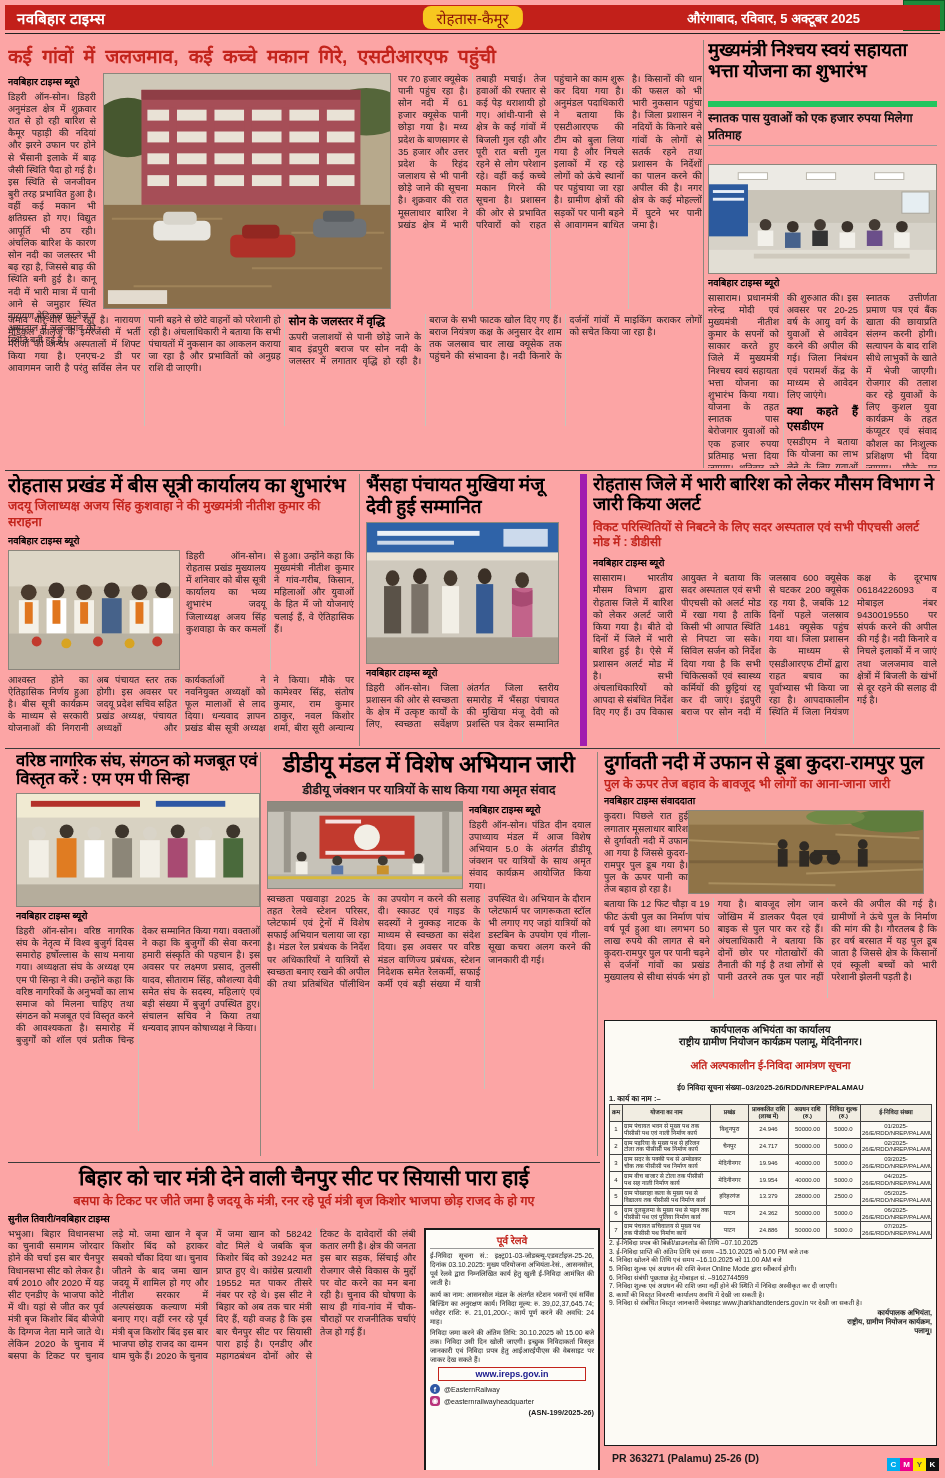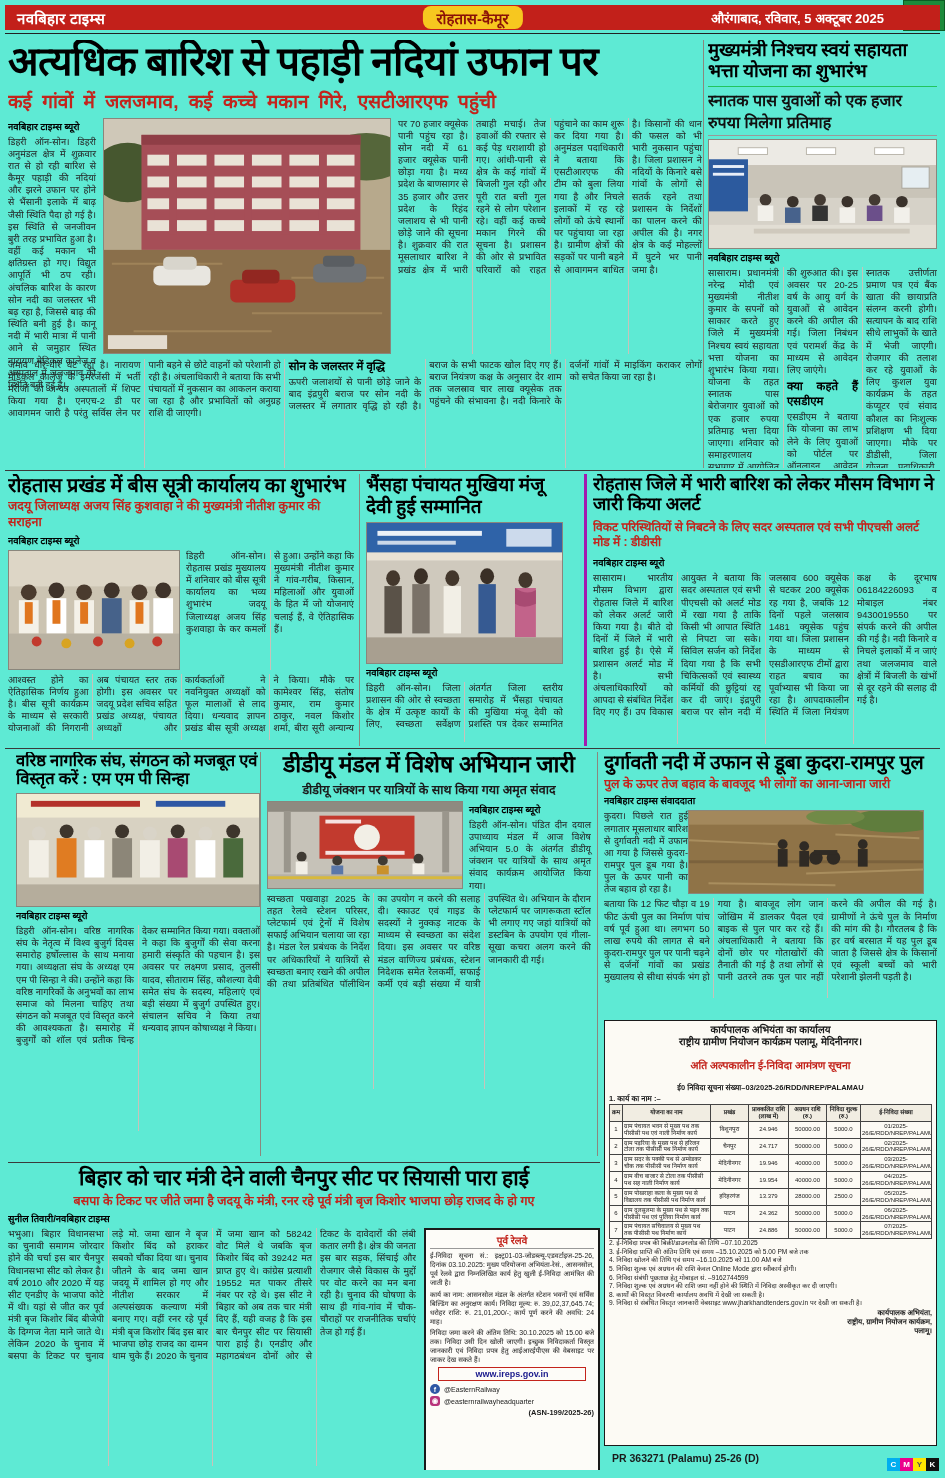--- a/index.html
+++ b/index.html
@@ -1,24 +1,24 @@
 <!DOCTYPE html>
 <html><head>
 <meta charset="utf-8">
 <style>
   *{margin:0;padding:0;box-sizing:border-box}
   body{background:#d9d9d9;font-family:"Liberation Sans",sans-serif}
-  .page{position:relative;width:945px;height:1478px;margin:0 auto;background:#5eead4;overflow:hidden;color:#1a1a1a}
+  .page{position:relative;width:945px;height:1478px;margin:0 auto;background:#fca5a5;overflow:hidden;color:#1a1a1a}
   .abs{position:absolute}
 
   
   .masthead{position:absolute;top:5px;left:5px;right:5px;height:25px;background:#c2201a;display:flex;align-items:center;color:#fff;z-index:5}
   .mast-left{font-size:15px;font-weight:bold;padding:0 12px;letter-spacing:.3px}
-  .mast-badge{position:absolute;left:50%;transform:translateX(-50%);top:1px;bottom:1px;background:#f7c71f;color:#8a1108;font-weight:bold;font-size:15px;padding:0 14px;border-radius:8px;display:flex;align-items:center}
-  .mast-right{margin-left:auto;font-size:13px;font-weight:bold;padding-right:56px}
+  .mast-badge{position:absolute;left:50%;transform:translateX(-50%);top:1px;bottom:1px;background:#f7c71f;color:#8a1108;font-weight:normal;font-size:15px;padding:0 14px;border-radius:8px;display:flex;align-items:center}
+  .mast-right{margin-left:auto;font-size:13px;font-weight:bold;padding-right:80px}
   .page-num{position:absolute;right:0;top:0;height:31px;width:42px;background:#1d8a3b;color:#f4fbe6;font-size:22px;font-weight:bold;display:flex;align-items:center;justify-content:center;border:1px solid #0d5c24}
   .mast-rule{position:absolute;left:5px;right:5px;top:33px;border-top:1.5px solid #222}
 
   
   .headline{font-family:"Liberation Serif",serif;font-weight:bold;color:#000;line-height:1.12}
   .red-sub{color:#c3241c;font-weight:bold;line-height:1.25}
   .byline{font-weight:bold;font-size:9.5px;color:#000;margin:2px 0 3px}
   .body{font-size:9.3px;line-height:1.31;text-align:justify;color:#232323}
   .body p{margin:0 0 2px}
   .inset-head{font-size:11.5px;font-weight:bold;color:#000;margin:3px 0 2px}
@@ -39,35 +39,35 @@
   .lead .red-sub{font-size:19px;margin:5px 0 4px;word-spacing:5px}
   .lead-grid{display:flex;gap:7px;height:236px;margin-top:2px}
   .lead-col1{width:88px;flex:none}
   .lead-photo{width:288px;height:236px}
   .lead-right{flex:1;height:236px}
   .lead-cont{margin-top:5px;height:112px}
 
   
   .cm{left:708px;top:40px;width:229px;height:428px;overflow:hidden}
   .cm .headline{font-size:18.5px;line-height:1.15}
-  .cm-sub{font-size:16px;font-weight:bold;color:#111;border-top:1px solid #22c55e;border-bottom:1px solid #999;padding:2px 0;margin:3px 0}
+  .cm-sub{font-size:12px;font-weight:bold;color:#111;border-top:6px solid #22c55e;border-bottom:1px solid #999;padding:2px 0;margin:18px 0}
   .cm-photo{width:100%;height:110px}
   .cm-body{height:248px;margin-top:1px}
 
   
   .row2{left:8px;top:474px;width:929px;height:272px;display:flex;gap:6px}
   .row2 article{overflow:hidden}
   .r2a{width:352px;border-right:1px solid #8b877d;padding-right:5px}
   .r2a .headline{font-size:20px}
   .r2a .red-sub{font-size:12.5px;margin:3px 0}
   .r2a-grid{display:flex;gap:6px;height:120px}
   .r2a-photo{width:172px;height:120px}
   .r2a-side{flex:1;height:120px}
   .r2a-cont{margin-top:4px;height:66px}
-  .r2b{width:221px;border-right:3px solid #a21caf;padding-right:21px}
+  .r2b{width:221px;border-right:7px solid #a21caf;padding-right:21px}
   .r2b .headline{font-size:19px;line-height:1.18}
   .r2b-photo{width:100%;height:142px;margin-top:3px}
   .r2b-body{height:60px}
   .r2c{flex:1}
   .r2c .headline{font-size:18px}
   .r2c .red-sub{font-size:12px;margin:6px 0}
   .r2c-body{height:172px}
 
   
   .seniors{left:16px;top:752px;width:244px;height:404px;overflow:hidden}
@@ -133,21 +133,20 @@
 
   <header class="masthead">
     <div class="mast-left">नवबिहार टाइम्स</div>
     <div class="mast-badge">रोहतास-कैमूर</div>
     <div class="mast-right">औरंगाबाद, रविवार, 5 अक्टूबर 2025</div>
   </header>
   <div class="page-num">10</div>
   <div class="mast-rule"></div>
 
   <article class="abs lead">
-    <h1 class="headline">अत्यधिक बारिश से पहाड़ी नदियां उफान पर</h1>
     <h2 class="red-sub">कई गांवों में जलजमाव, कई कच्चे मकान गिरे, एसटीआरएफ पहुंची</h2>
     <div class="lead-grid">
       <div class="lead-col1">
         <div class="byline">नवबिहार टाइम्स ब्यूरो</div>
         <div class="body">डिहरी ऑन-सोन। डिहरी अनुमंडल क्षेत्र में शुक्रवार रात से हो रही बारिश से कैमूर पहाड़ी की नदियां और झरने उफान पर होने से भैंसानी इलाके में बाढ़ जैसी स्थिति पैदा हो गई है। इस स्थिति से जनजीवन बुरी तरह प्रभावित हुआ है। वहीं कई मकान भी क्षतिग्रस्त हो गए। विद्युत आपूर्ति भी ठप रही। अंचलिक बारिश के कारण सोन नदी का जलस्तर भी बढ़ रहा है, जिससे बाढ़ की स्थिति बनी हुई है। कानू नदी में भारी मात्रा में पानी आने से जमुहार स्थित नारायण मेडिकल कालेज व अस्पताल में जलजमाव की स्थिति बनी हुई है।</div>
       </div>
       <figure class="photo lead-photo">
         <svg viewBox="0 0 290 236" preserveAspectRatio="none">
           <rect width="290" height="236" fill="#b7a98c"></rect>
           <rect width="290" height="52" fill="#cfc8b8"></rect>

